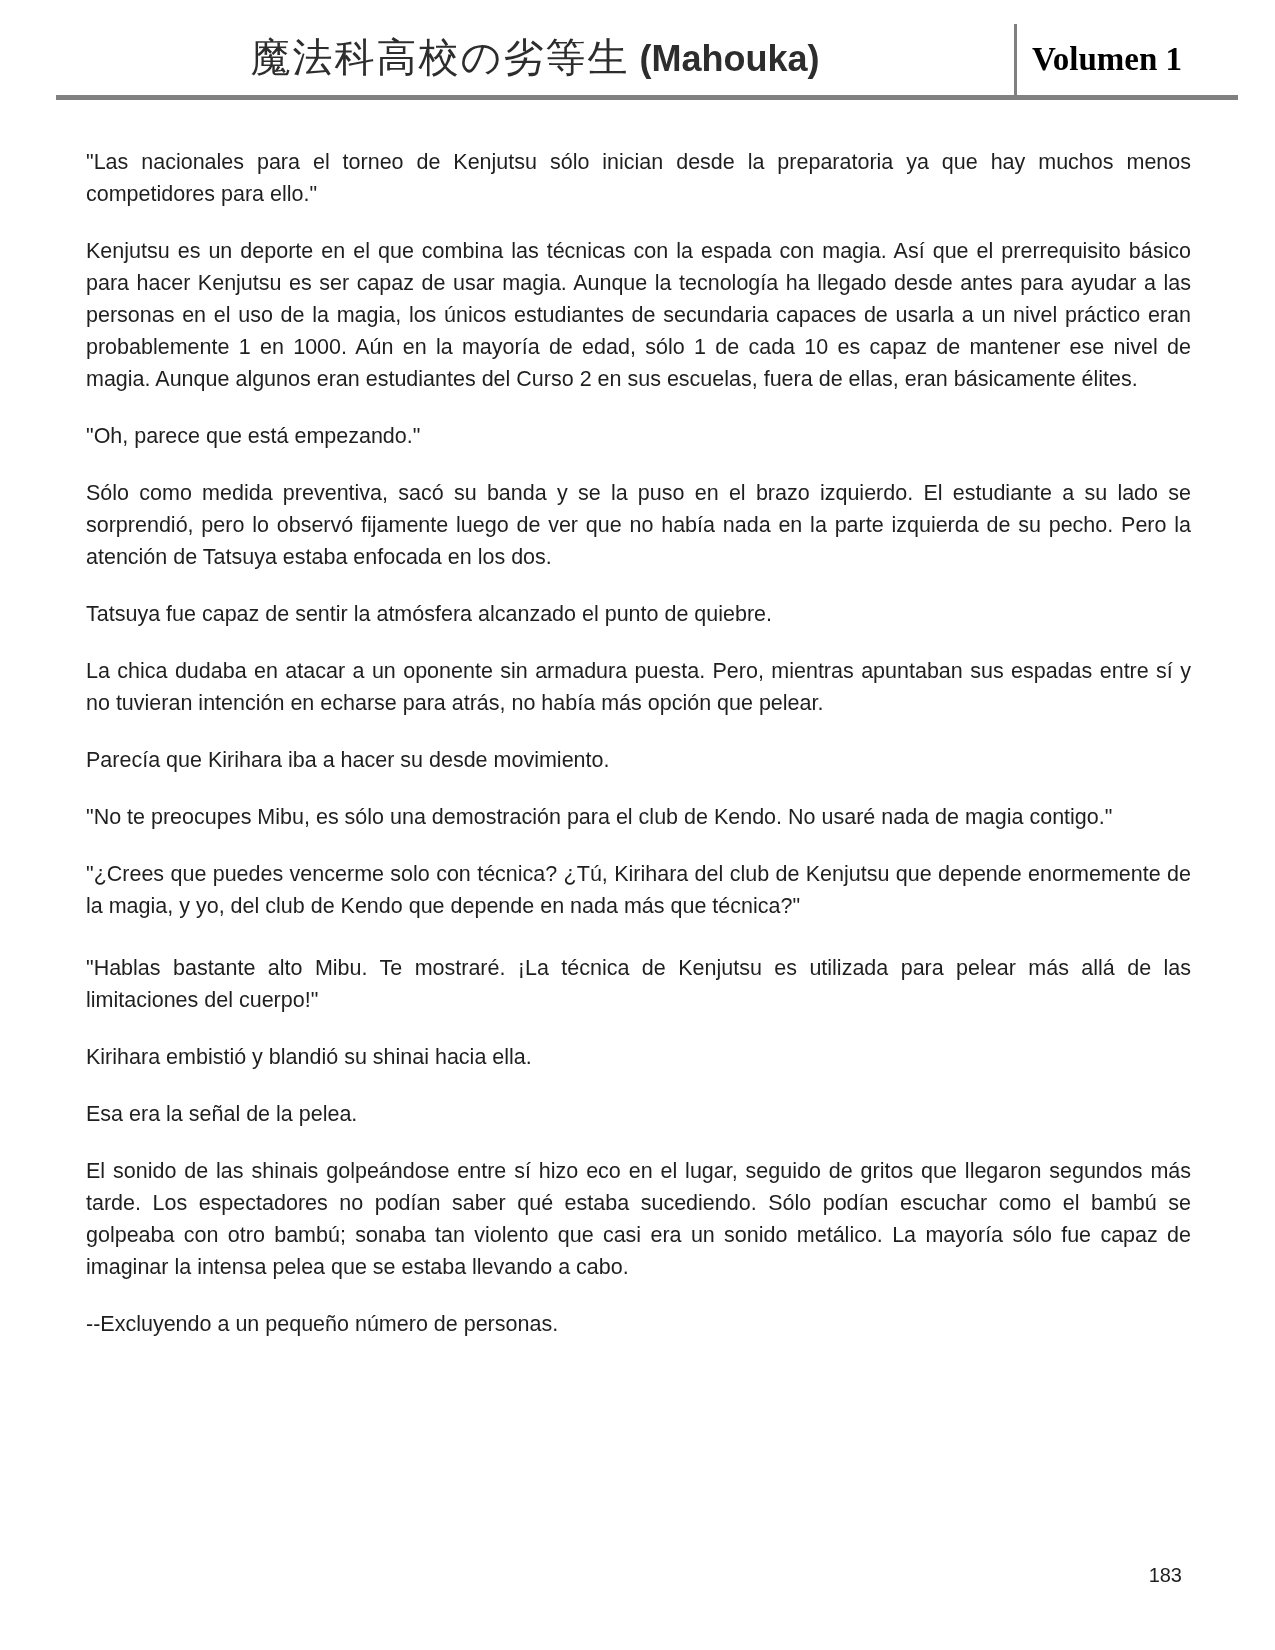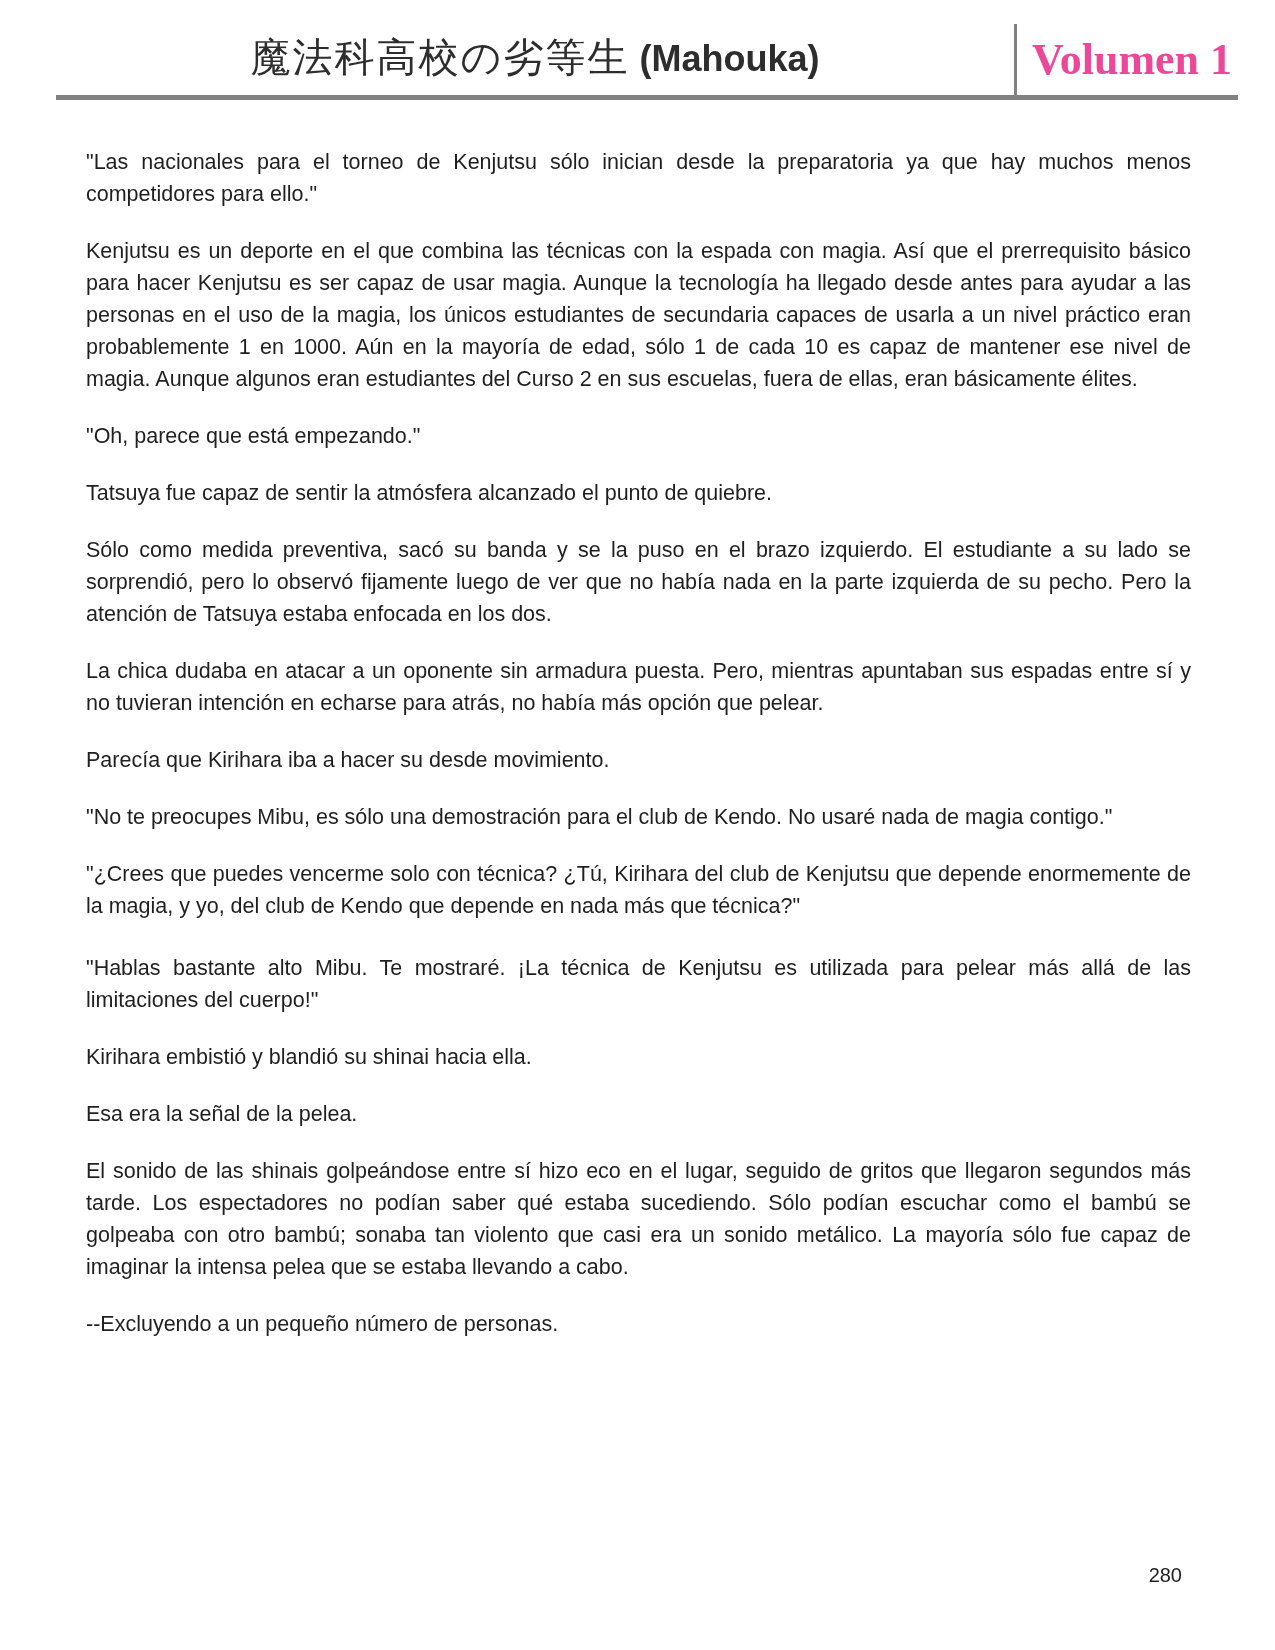--- a/index.html
+++ b/index.html
@@ -46,23 +46,23 @@
   }
   .header-right {
     flex: 1;
     border-left: 3px solid #808080;
     padding: 10px 0 10px 15px;
     display: flex;
     align-items: center;
   }
   .volume-label {
     font-family: "Liberation Serif", serif;
-    font-size: 44px;
+    font-size: 33px;
     font-weight: bold;
-    color: #ec4899;
+    color: #000000;
   }
   
   .body-text {
     position: absolute;
     left: 86px;
     top: 146px;
     width: 1105px;
   }
   .body-text p {
     margin: 0 0 25px 0;
@@ -94,28 +94,28 @@
     </div>
     <div class="header-right">
       <span class="volume-label">Volumen 1</span>
     </div>
   </div>
 
   <div class="body-text">
     <p>"Las nacionales para el torneo de Kenjutsu sólo inician desde la preparatoria ya que hay muchos menos competidores para ello."</p>
     <p>Kenjutsu es un deporte en el que combina las técnicas con la espada con magia. Así que el prerrequisito básico para hacer Kenjutsu es ser capaz de usar magia. Aunque la tecnología ha llegado desde antes para ayudar a las personas en el uso de la magia, los únicos estudiantes de secundaria capaces de usarla a un nivel práctico eran probablemente 1 en 1000. Aún en la mayoría de edad, sólo 1 de cada 10 es capaz de mantener ese nivel de magia. Aunque algunos eran estudiantes del Curso 2 en sus escuelas, fuera de ellas, eran básicamente élites.</p>
     <p>"Oh, parece que está empezando."</p>
+    <p>Sólo como medida preventiva, sacó su banda y se la puso en el brazo izquierdo. El estudiante a su lado se sorprendió, pero lo observó fijamente luego de ver que no había nada en la parte izquierda de su pecho. Pero la atención de Tatsuya estaba enfocada en los dos.</p>
     <p>Tatsuya fue capaz de sentir la atmósfera alcanzado el punto de quiebre.</p>
-    <p>Sólo como medida preventiva, sacó su banda y se la puso en el brazo izquierdo. El estudiante a su lado se sorprendió, pero lo observó fijamente luego de ver que no había nada en la parte izquierda de su pecho. Pero la atención de Tatsuya estaba enfocada en los dos.</p>
     <p>La chica dudaba en atacar a un oponente sin armadura puesta. Pero, mientras apuntaban sus espadas entre sí y no tuvieran intención en echarse para atrás, no había más opción que pelear.</p>
     <p>Parecía que Kirihara iba a hacer su desde movimiento.</p>
     <p>"No te preocupes Mibu, es sólo una demostración para el club de Kendo. No usaré nada de magia contigo."</p>
     <p>"¿Crees que puedes vencerme solo con técnica? ¿Tú, Kirihara del club de Kenjutsu que depende enormemente de la magia, y yo, del club de Kendo que depende en nada más que técnica?"</p>
     <p class="gap-before">"Hablas bastante alto Mibu. Te mostraré. ¡La técnica de Kenjutsu es utilizada para pelear más allá de las limitaciones del cuerpo!"</p>
     <p>Kirihara embistió y blandió su shinai hacia ella.</p>
     <p>Esa era la señal de la pelea.</p>
     <p>El sonido de las shinais golpeándose entre sí hizo eco en el lugar, seguido de gritos que llegaron segundos más tarde. Los espectadores no podían saber qué estaba sucediendo. Sólo podían escuchar como el bambú se golpeaba con otro bambú; sonaba tan violento que casi era un sonido metálico. La mayoría sólo fue capaz de imaginar la intensa pelea que se estaba llevando a cabo.</p>
     <p>--Excluyendo a un pequeño número de personas.</p>
   </div>
 
-  <div class="page-number">280</div>
+  <div class="page-number">183</div>
 
 </div>
 
 </body></html>

